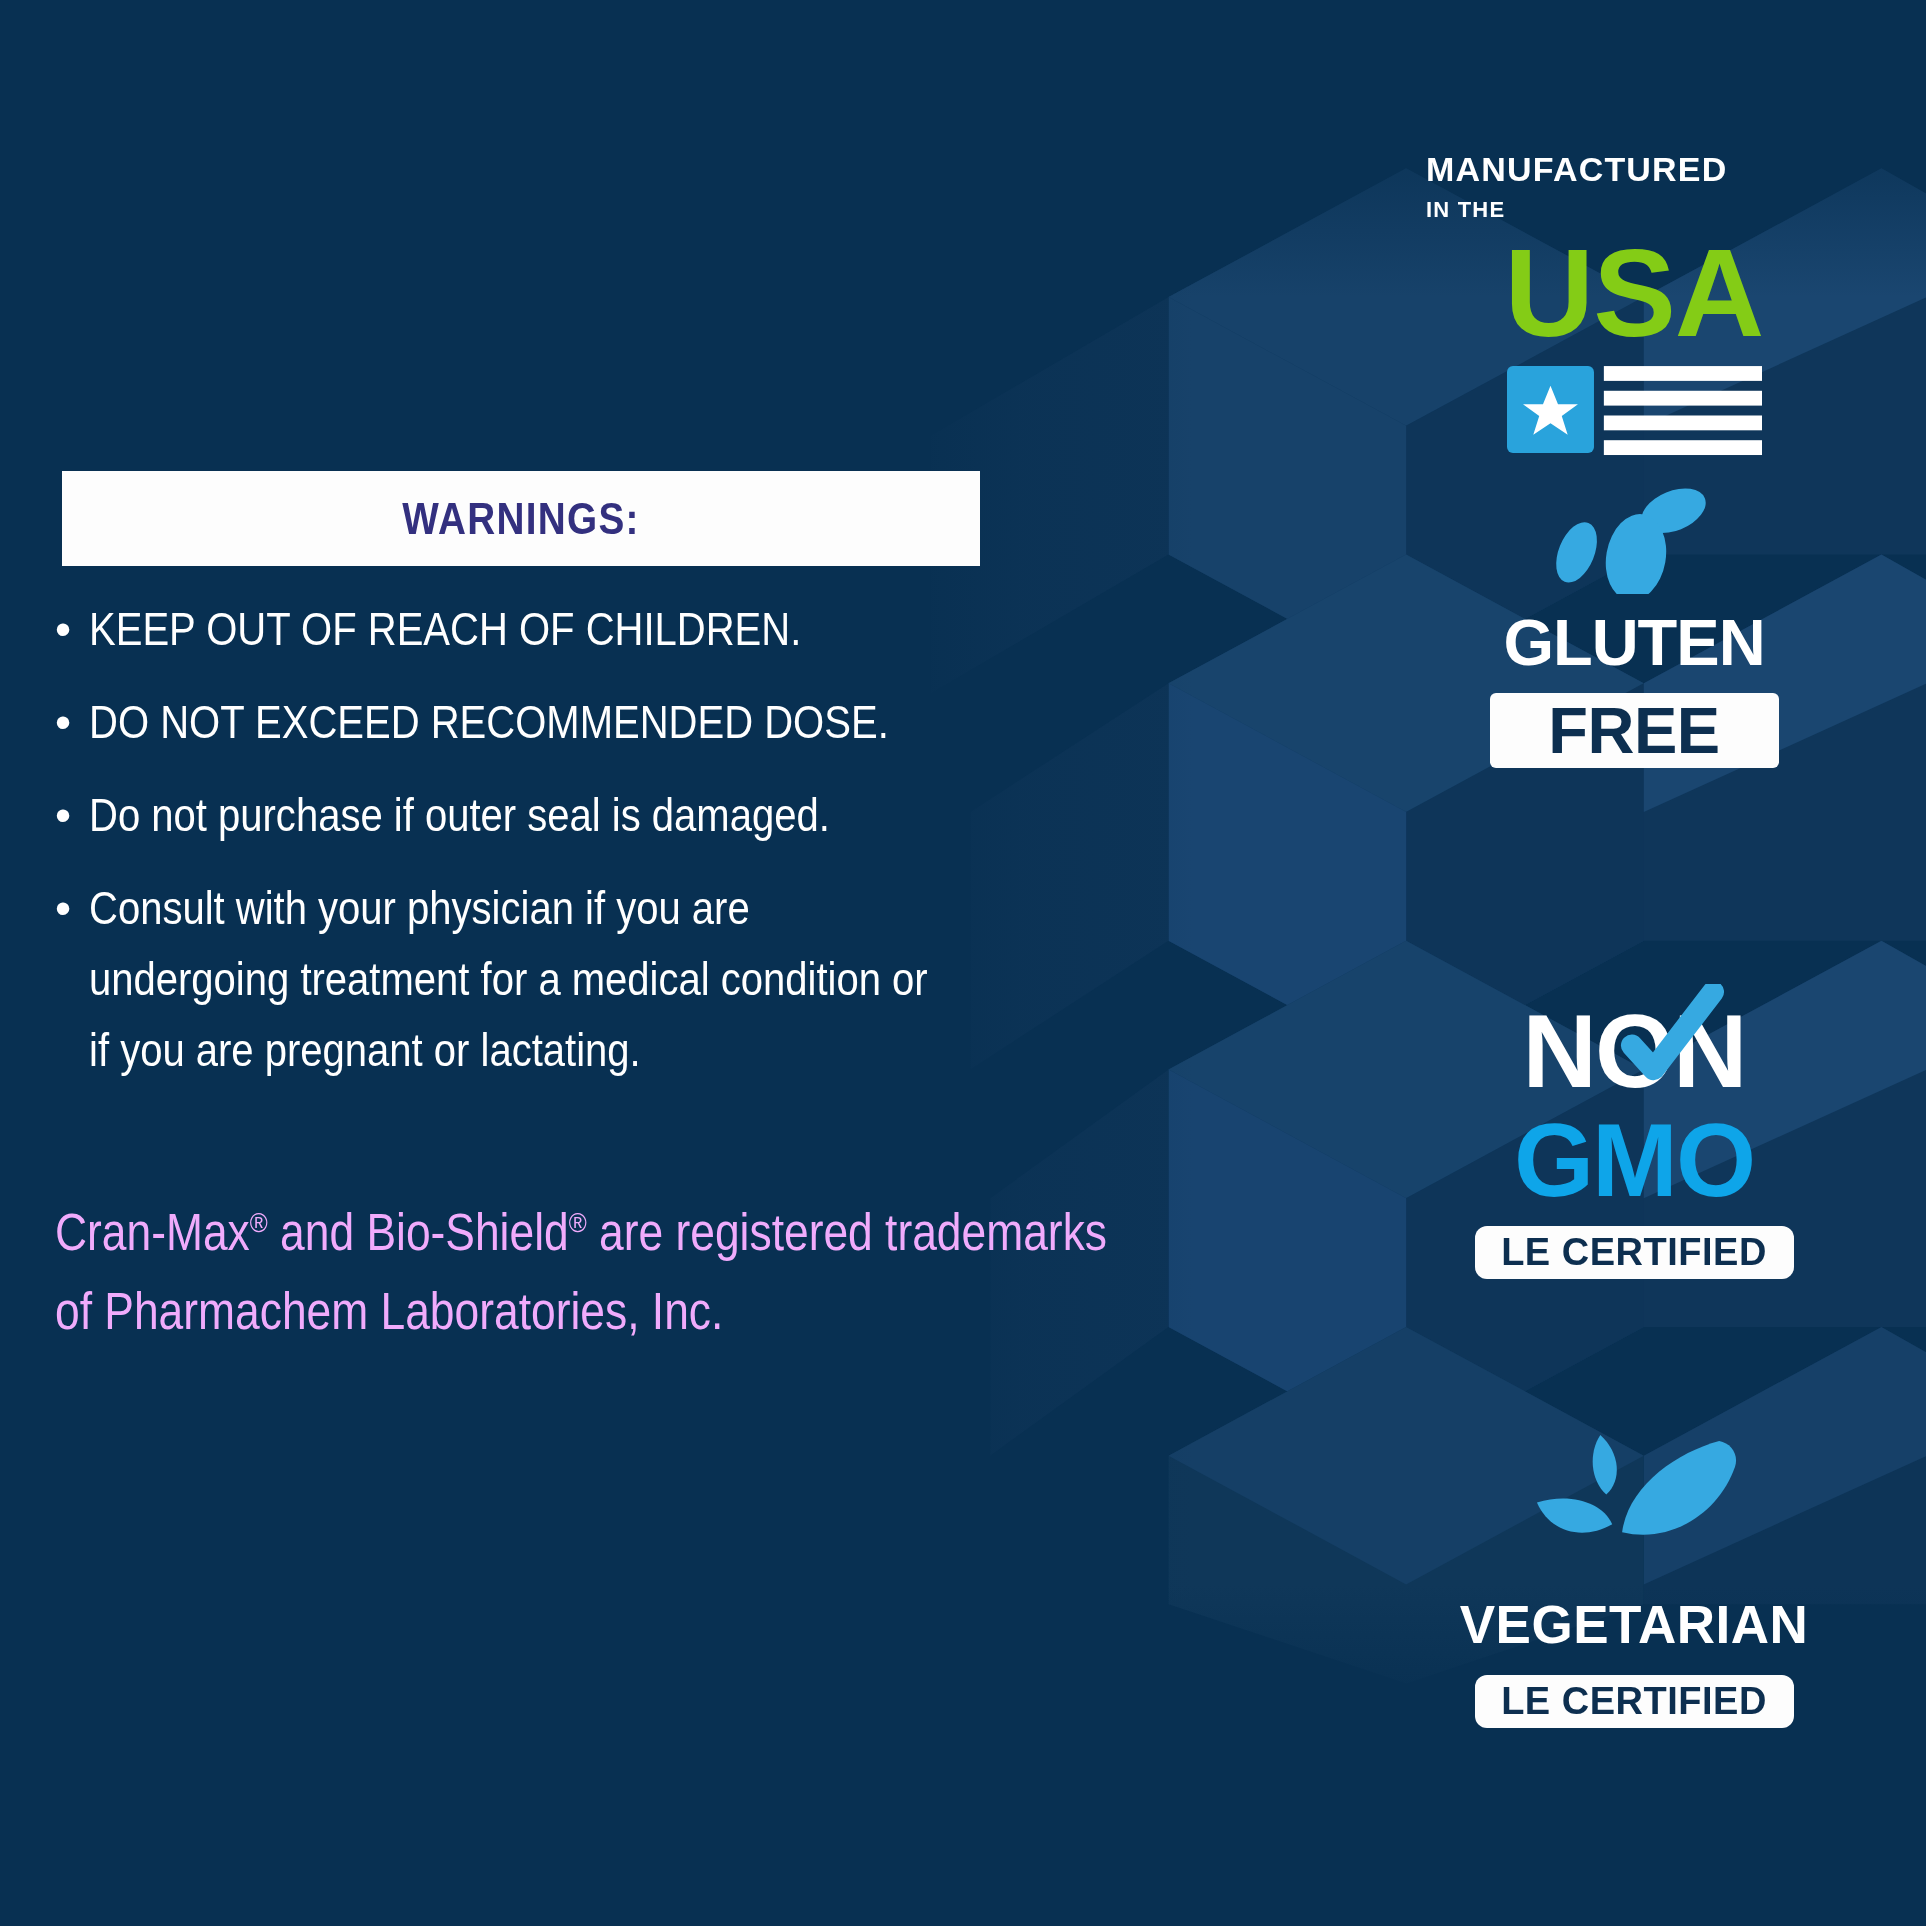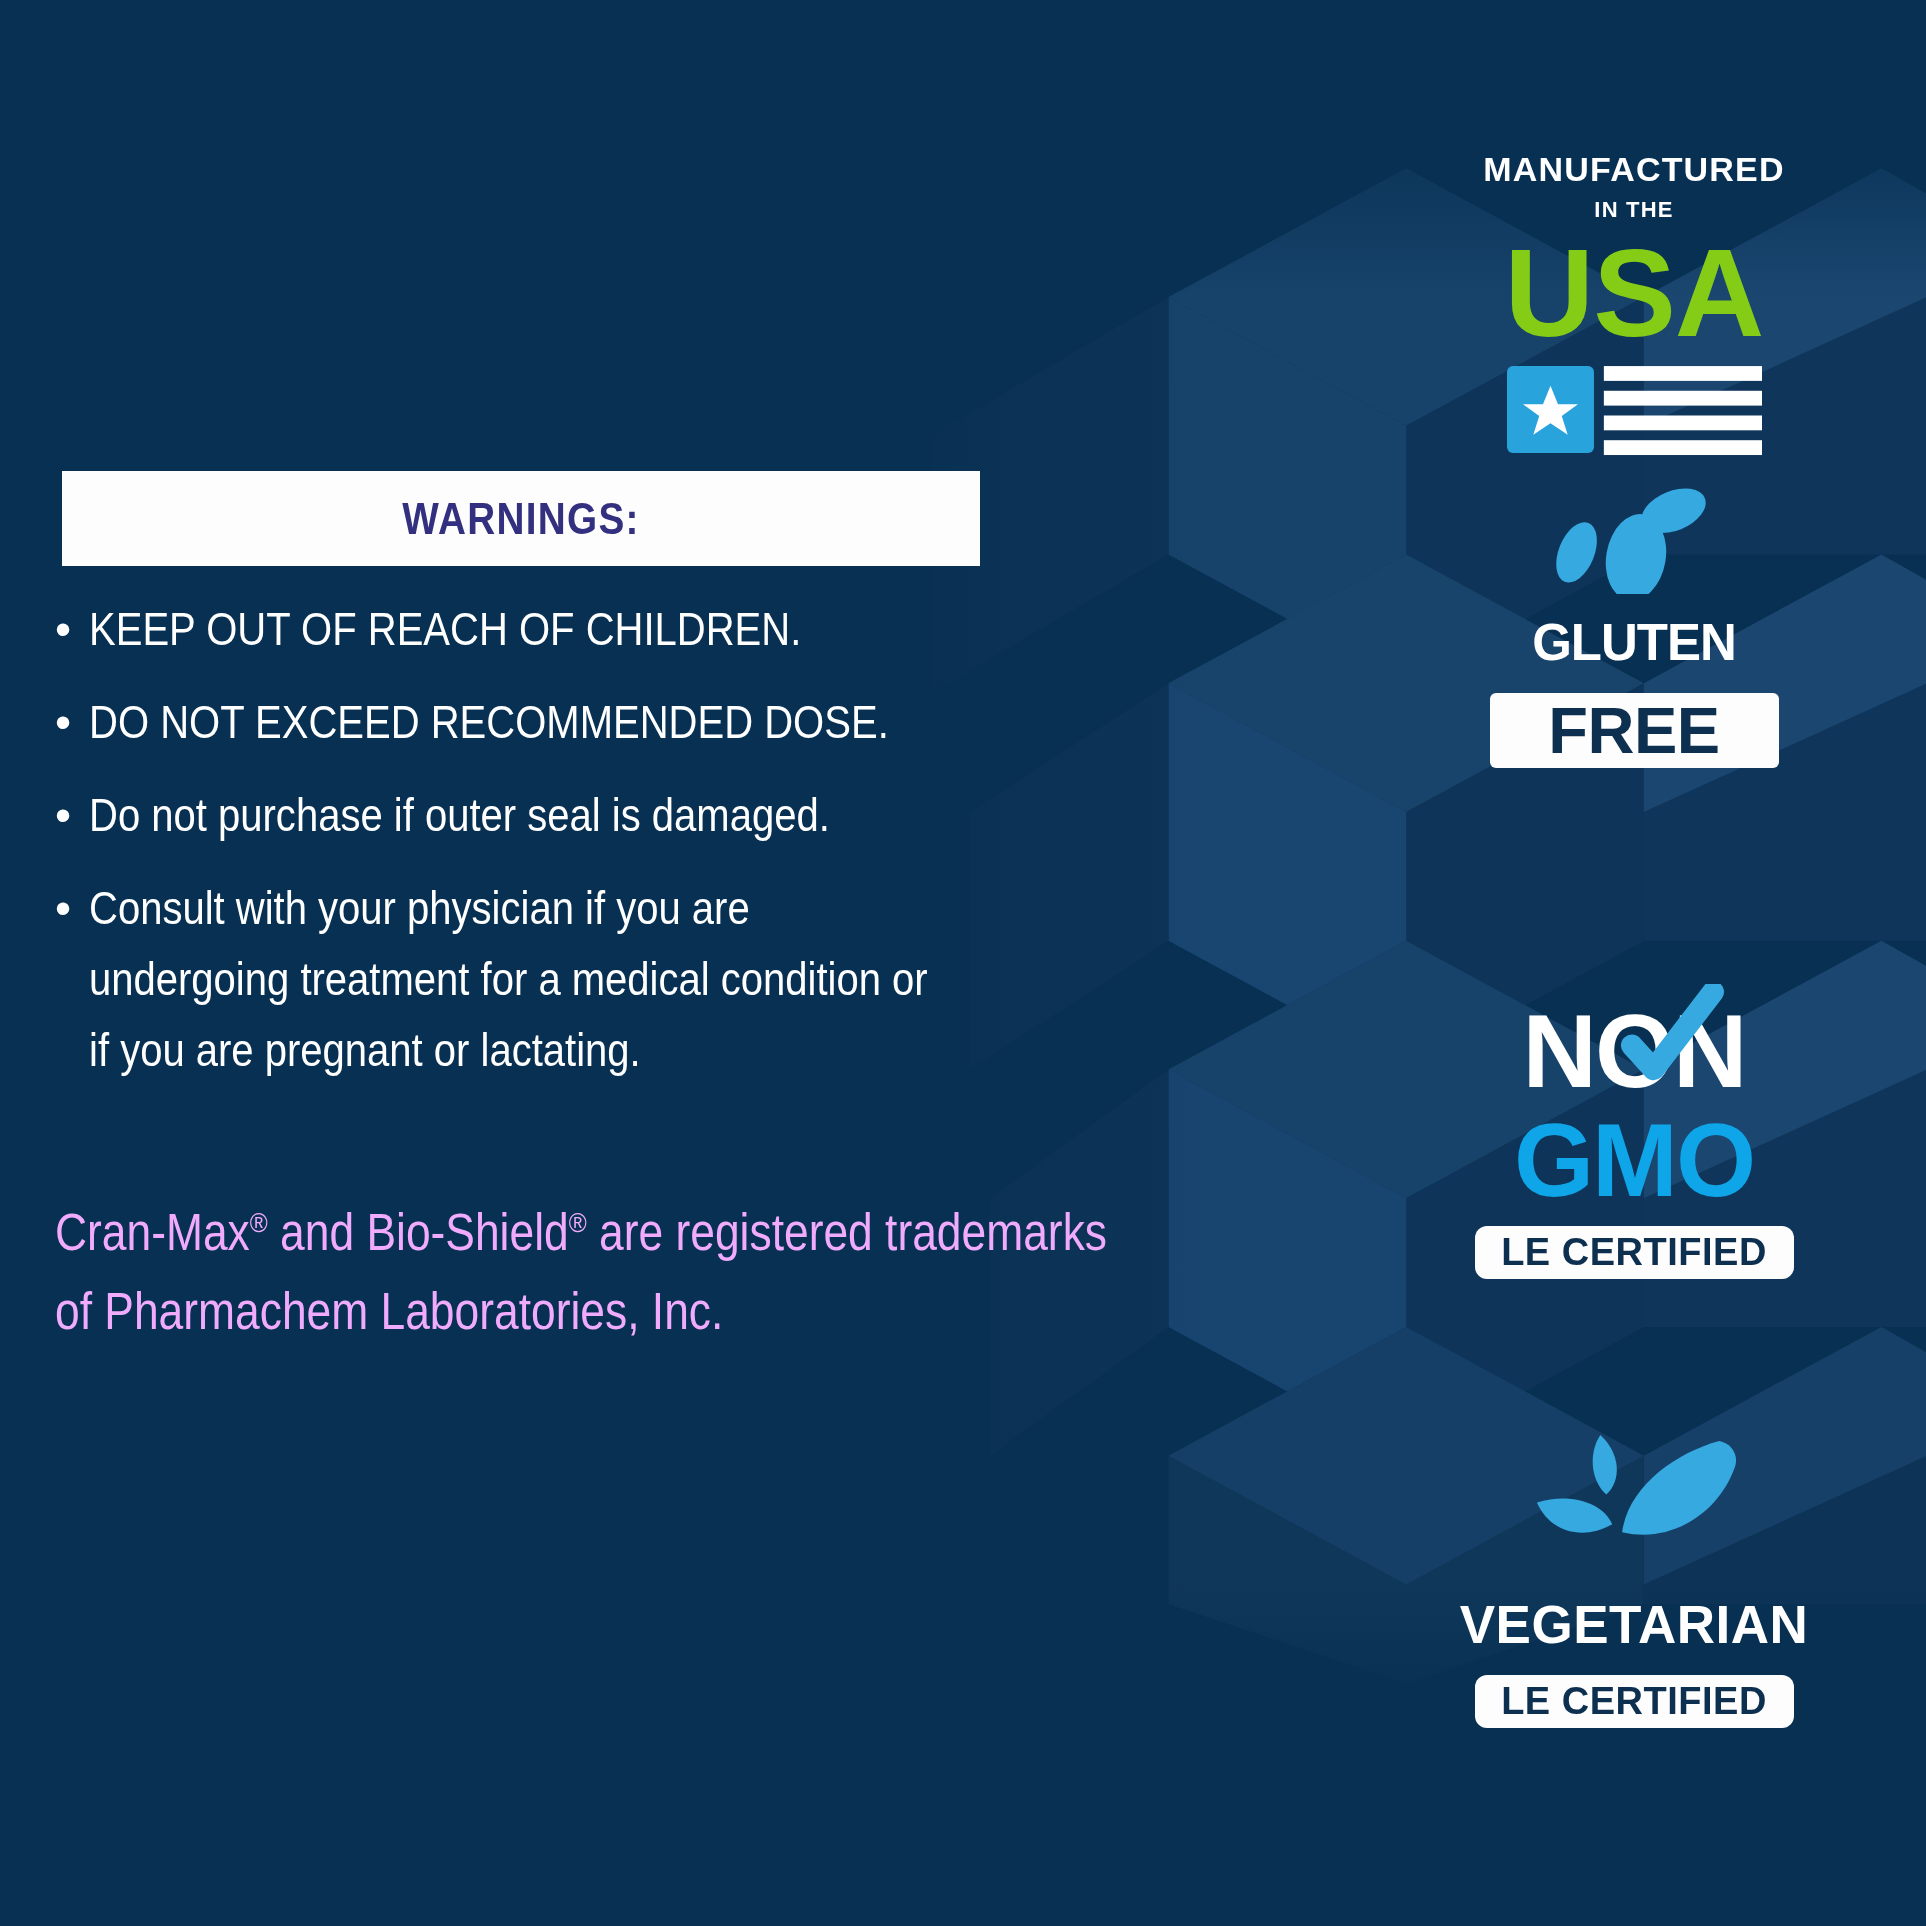--- a/index.html
+++ b/index.html
@@ -83,39 +83,39 @@
 
   
   #badges{
     position:absolute; left:1426px; top:0; width:416px; height:1927px;
   }
   .badge{ position:absolute; left:0; width:416px; }
 
   
   #badge-usa{ top:149px; }
   #usa-line1, #usa-line2{
-    color:#fff; font-weight:bold; text-align:center;
+    color:#fff; font-weight:bold; text-align:left;
     letter-spacing:1.2px; white-space:nowrap;
   }
   #usa-line1{ font-size:34px; line-height:40px; }
   #usa-line2{ font-size:22px; line-height:42px; }
   #usa-word{
     color:#84cc16; font-weight:bold; font-size:124px; line-height:117px;
     text-align:center; letter-spacing:-1px;
     margin-top:4px;
   }
   #usa-flag{
     margin:14px auto 0 auto; width:255px; height:97px; position:relative;
   }
 
   
   #badge-gluten{ top:485px; }
   #gluten-leaves{ width:416px; height:109px; position:relative; }
   #gluten-word{
-    color:#fff; font-weight:bold; font-size:51px; line-height:85px;
+    color:#fff; font-weight:bold; font-size:65px; line-height:85px;
     text-align:center; letter-spacing:-1px; margin-top:6px;
   }
   #gluten-free-pill{
     margin:8px auto 0 auto;
     background:#fdfdfd; border-radius:6px;
     width:289px; height:75px;
     display:flex; align-items:center; justify-content:center;
   }
   #gluten-free-word{
     color:#0d2f50; font-weight:bold; font-size:65px; line-height:65px;

